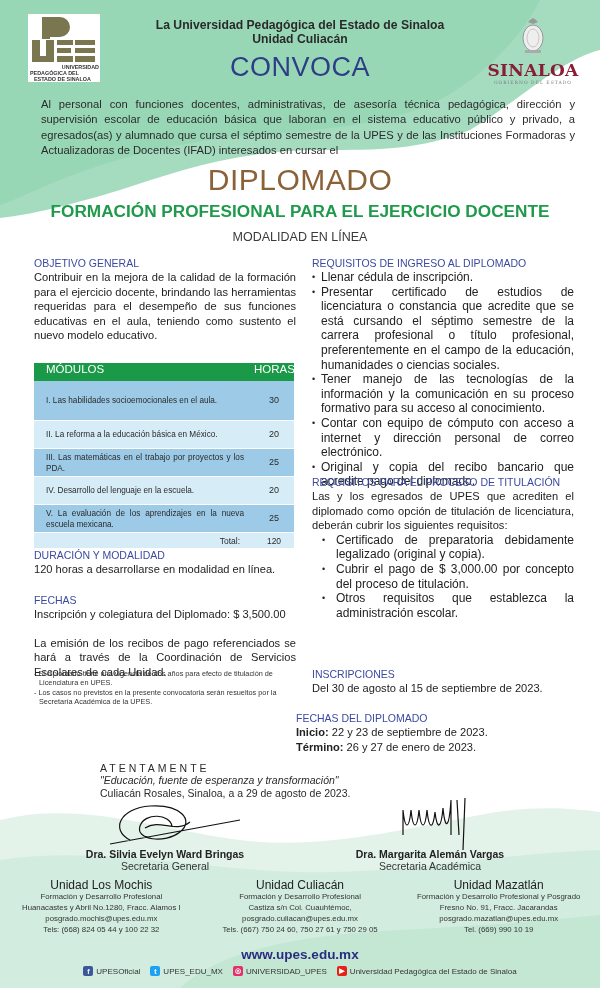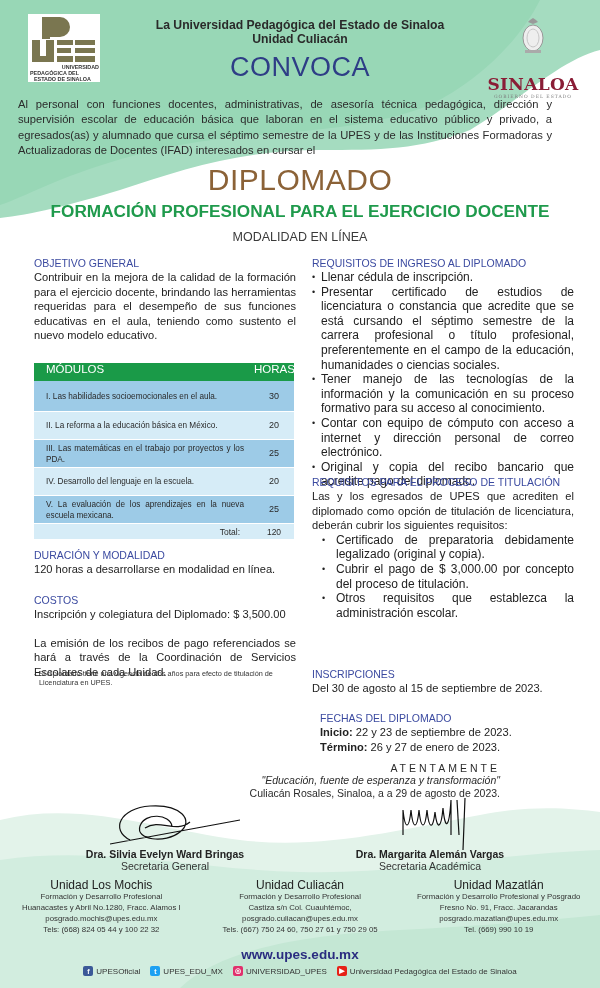--- a/index.html
+++ b/index.html
@@ -8,24 +8,24 @@
 
   .bg { position: absolute; left: 0; top: 0; width: 600px; height: 988px; z-index: 0; }
   .layer { position: absolute; z-index: 1; }
 
   
   .logo-upes { left: 26px; top: 14px; width: 76px; height: 68px; }
   .hdr-title { left: 120px; top: 18px; width: 360px; text-align: center; font-size: 12.2px; line-height: 14px; color: #2a2a2a; font-family: "Liberation Sans", sans-serif; font-weight: 700; }
   .hdr-title div { font-weight: 700; }
   .convoca { left: 150px; top: 52px; width: 300px; text-align: center; font-size: 27px; color: #2e3d86; font-family: "Liberation Sans", sans-serif; letter-spacing: 0.5px; }
   .logo-sin { left: 478px; top: 18px; width: 110px; height: 70px; text-align: center; }
-  .sin-word { font-family: "DejaVu Serif", "Liberation Serif", serif; font-weight: 700; font-size: 17px; color: #8a1d36; letter-spacing: 0.3px; margin-top: 16px; }
+  .sin-word { font-family: "DejaVu Serif", "Liberation Serif", serif; font-weight: 700; font-size: 17px; color: #8a1d36; letter-spacing: 0.3px; margin-top: 2px; }
   .sin-sub { font-size: 4.5px; color: #7a7a7a; letter-spacing: 1px; font-family: "DejaVu Serif", serif; }
 
-  .intro { left: 18px; top: 97px; width: 534px; font-size: 11.2px; line-height: 15.3px; color: #2b2b2b; text-align: justify; font-family: "Liberation Sans", sans-serif; }
+  .intro { left: 41px; top: 97px; width: 534px; font-size: 11.2px; line-height: 15.3px; color: #2b2b2b; text-align: justify; font-family: "Liberation Sans", sans-serif; }
 
   .diplomado { left: 100px; top: 163px; width: 400px; text-align: center; font-size: 30px; color: #8b6237; font-family: "Liberation Sans", sans-serif; font-weight: 300; letter-spacing: 0.5px; }
   .subtitle { left: 0; top: 201px; width: 600px; text-align: center; font-size: 17.2px; font-weight: 700; color: #1f9a4c; font-family: "Liberation Sans", sans-serif; }
   .modalidad { left: 0; top: 230px; width: 600px; text-align: center; font-size: 12.5px; color: #3a3a3a; font-family: "Liberation Sans", sans-serif; }
 
   .sec-h { font-size: 10.5px; color: #3b4aa0; font-family: "Liberation Sans", sans-serif; margin-bottom: 1px; }
   .txt { font-size: 11.1px; line-height: 14.6px; color: #222; font-family: "Liberation Sans", sans-serif; text-align: justify; }
 
   .col-left { left: 34px; top: 257px; width: 262px; }
   .col-right { left: 312px; top: 257px; width: 262px; }
@@ -45,21 +45,21 @@
 
   .ul { list-style: none; }
   .ul li { position: relative; padding-left: 9px; font-size: 12px; line-height: 14.6px; color: #222; font-family: "Liberation Sans", sans-serif; text-align: justify; }
   .ul li::before { content: "•"; position: absolute; left: 0; top: 0; font-size: 9px; }
   .ul.sub li { padding-left: 14px; }
   .ul.sub { padding-left: 10px; }
 
   .notes { font-size: 7.3px; line-height: 9.4px; color: #333; font-family: "Liberation Sans", sans-serif; }
   .notes div { padding-left: 5px; text-indent: -5px; }
 
-  .closing { left: 100px; top: 762px; width: 400px; text-align: right; font-family: "Liberation Sans", sans-serif; color: #2b2b2b; }
+  .closing { left: 100px; top: 762px; width: 400px; text-align: left; font-family: "Liberation Sans", sans-serif; color: #2b2b2b; }
   .closing .at { font-size: 10.5px; letter-spacing: 3px; }
   .closing .lema { font-size: 10.5px; font-style: italic; line-height: 13px; }
   .closing .lugar { font-size: 10.5px; line-height: 13px; }
 
   .sig { position: absolute; z-index: 1; text-align: center; font-family: "Liberation Sans", sans-serif; }
   .sig .nm { font-size: 10.5px; font-weight: 700; color: #222; }
   .sig .cg { font-size: 10.5px; color: #333; line-height: 13px; }
 
   .units { left: 0; top: 880px; width: 600px; display: flex; justify-content: space-between; padding: 0 2px; }
   .unit { width: 200px; text-align: center; font-family: "Liberation Sans", sans-serif; font-size: 7.8px; line-height: 11px; color: #333; }
@@ -128,21 +128,21 @@
 <div class="layer col-left">
   <div class="sec-h">OBJETIVO GENERAL</div>
   <div class="txt">Contribuir en la mejora de la calidad de la formación para el ejercicio docente, brindando las herramientas requeridas para el desempeño de sus funciones educativas en el aula, teniendo como sustento el nuevo modelo educativo.</div>
 </div>
 
 <div class="layer mod-table">
   <div class="mt-head">
     <span>MÓDULOS</span>
     <span class="h2">HORAS</span>
   </div>
-  <div class="mt-row dark" style="height:31px">
+  <div class="mt-row dark" style="height:40px">
     <span class="m">I. Las habilidades socioemocionales en el aula.</span>
     <span class="h">30</span>
   </div>
   <div class="mt-row light" style="height:28px">
     <span class="m">II. La reforma a la educación básica en México.</span>
     <span class="h">20</span>
   </div>
   <div class="mt-row dark" style="height:28px">
     <span class="m">III. Las matemáticas en el trabajo por proyectos y los PDA.</span>
     <span class="h">25</span>
@@ -160,27 +160,28 @@
     <span class="tv">120</span>
   </div>
 </div>
 
 <div class="layer" style="left:34px; top:549px; width:262px;">
   <div class="sec-h">DURACIÓN Y MODALIDAD</div>
   <div class="txt">120 horas a desarrollarse en modalidad en línea.</div>
 </div>
 
 <div class="layer" style="left:34px; top:594px; width:262px;">
-  <div class="sec-h">COSTOS</div>
+  <div class="sec-h">FECHAS</div>
   <div class="txt">Inscripción y colegiatura del Diplomado: $ 3,500.00</div>
   <div class="txt" style="margin-top:14px;">La emisión de los recibos de pago referenciados se hará a través de la Coordinación de Servicios Escolares de cada Unidad.</div>
 </div>
 
 <div class="layer notes" style="left:34px; top:669px; width:262px;">
   <div>- El diplomado tiene una vigencia de dos años para efecto de titulación de Licenciatura en UPES.</div>
+  <div>- Los casos no previstos en la presente convocatoria serán resueltos por la Secretaría Académica de la UPES.</div>
 </div>
 
 <div class="layer col-right">
   <div class="sec-h">REQUISITOS DE INGRESO AL DIPLOMADO</div>
   <ul class="ul">
     <li>Llenar cédula de inscripción.</li>
     <li>Presentar certificado de estudios de licenciatura o constancia que acredite que se está cursando el séptimo semestre de la carrera profesional o título profesional, preferentemente en el campo de la educación, humanidades o ciencias sociales.</li>
     <li>Tener manejo de las tecnologías de la información y la comunicación en su proceso formativo para su acceso al conocimiento.</li>
     <li>Contar con equipo de cómputo con acceso a internet y dirección personal de correo electrónico.</li>
     <li>Original y copia del recibo bancario que acredite pago del diplomado.</li>
@@ -195,21 +196,21 @@
     <li>Cubrir el pago de $ 3,000.00 por concepto del proceso de titulación.</li>
     <li>Otros requisitos que establezca la administración escolar.</li>
   </ul>
 </div>
 
 <div class="layer" style="left:312px; top:668px; width:262px;">
   <div class="sec-h">INSCRIPCIONES</div>
   <div class="txt">Del 30 de agosto al 15 de septiembre de 2023.</div>
 </div>
 
-<div class="layer" style="left:320px; top:712px; width:262px;">
+<div class="layer" style="left:296px; top:712px; width:262px;">
   <div class="sec-h">FECHAS DEL DIPLOMADO</div>
   <div class="txt"><b>Inicio:</b><span> 22 y 23 de septiembre de 2023.</span></div>
   <div class="txt"><b>Término:</b><span> 26 y 27 de enero de 2023.</span></div>
 </div>
 
 <div class="layer closing">
   <div class="at">ATENTAMENTE</div>
   <div class="lema">"Educación, fuente de esperanza y transformación"</div>
   <div class="lugar">Culiacán Rosales, Sinaloa, a a 29 de agosto de 2023.</div>
 </div>

